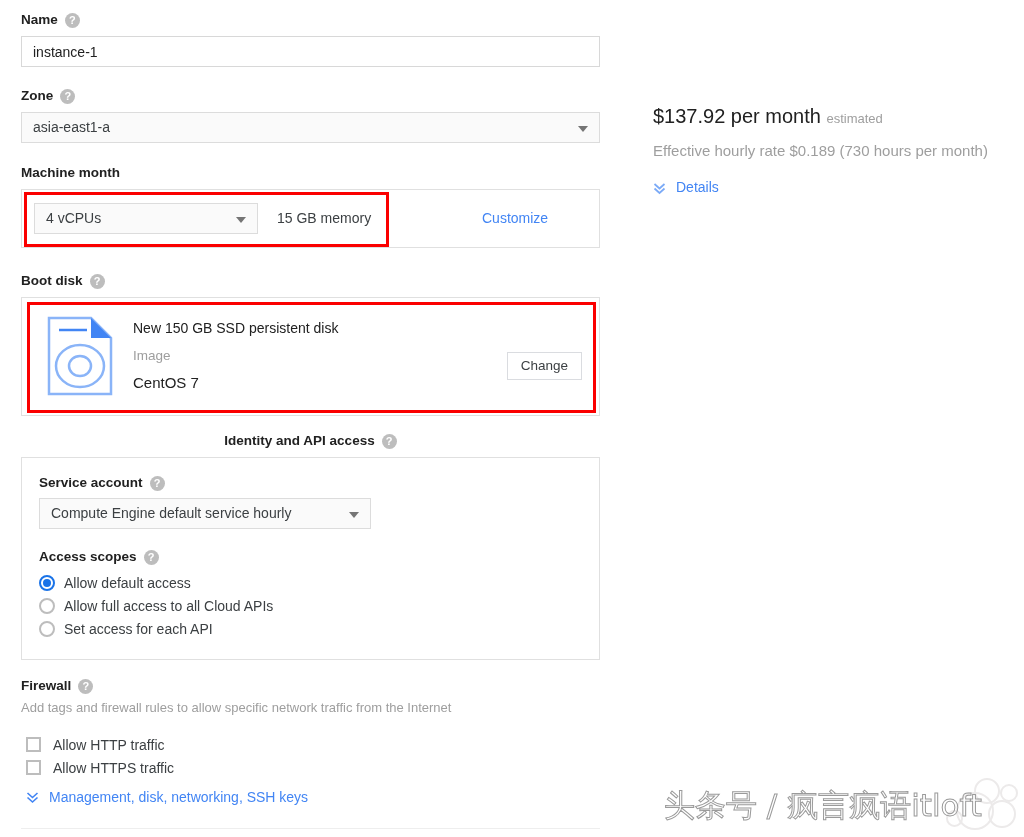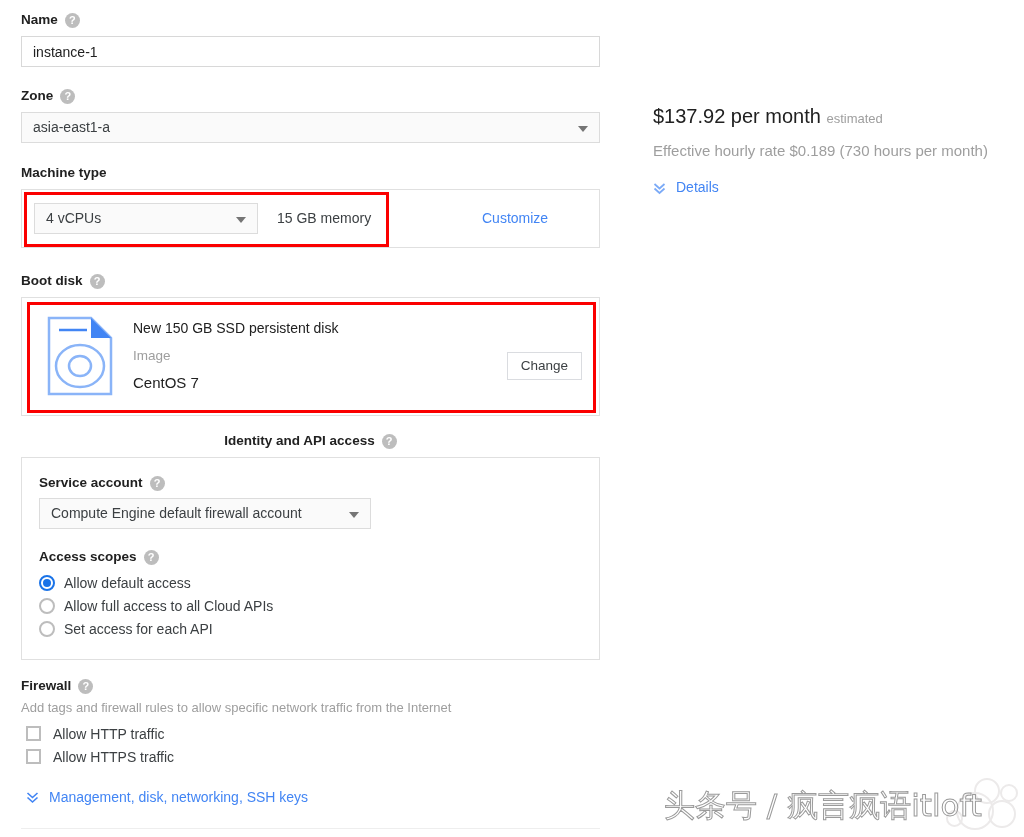--- a/index.html
+++ b/index.html
@@ -272,21 +272,21 @@
     color: #3c4043;
   }
 
   
   #firewall-block { position: absolute; left: 0; top: 678px; }
   #firewall-desc {
     font-size: 13px;
     color: #9e9e9e;
     margin-top: 6px;
   }
-  #firewall-checks { margin-top: 7px; }
+  #firewall-checks { margin-top: 18px; }
   .check-row {
     display: flex;
     align-items: center;
     height: 23px;
     cursor: pointer;
   }
   .check-mark {
     box-sizing: border-box;
     width: 15px;
     height: 15px;
@@ -403,21 +403,21 @@
       <span class="help-icon">?</span>
     </div>
     <div class="select-box" id="zone-select">
       <span>asia-east1-a</span>
       <span class="caret"></span>
     </div>
   </div>
 
   <div id="machine-block">
     <div class="field-label">
-      <span>Machine type</span>
+      <span>Machine month</span>
     </div>
     <div class="panel" id="machine-panel">
       <div class="redbox" id="machine-redbox"></div>
       <div class="select-box" id="vcpu-select">
         <span>4 vCPUs</span>
         <span class="caret"></span>
       </div>
       <div id="memory-text">15 GB memory</div>
       <div id="customize-link" class="blue-link">Customize</div>
     </div>
@@ -453,21 +453,21 @@
       <span>Identity and API access</span>
       <span class="help-icon">?</span>
     </div>
     <div class="panel" id="identity-panel">
 
       <div class="sub-label" id="service-account-label">
         <span>Service account</span>
         <span class="help-icon">?</span>
       </div>
       <div class="select-box" id="service-account-select">
-        <span>Compute Engine default firewall account</span>
+        <span>Compute Engine default service hourly</span>
         <span class="caret"></span>
       </div>
 
       <div class="sub-label" id="access-scopes-label">
         <span>Access scopes</span>
         <span class="help-icon">?</span>
       </div>
 
       <div id="scopes-list">
         <div class="radio-row selected">

